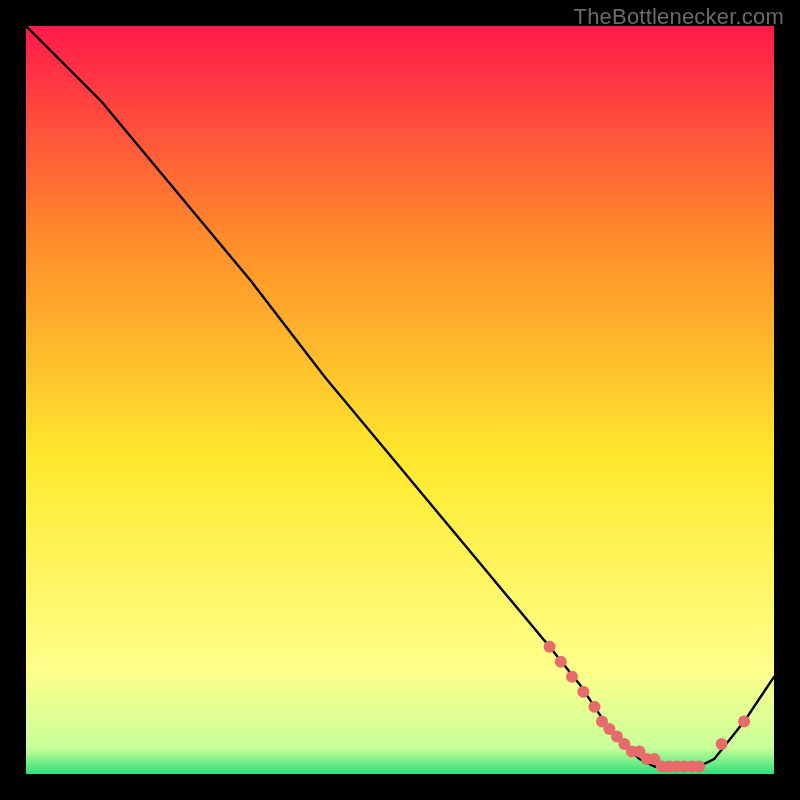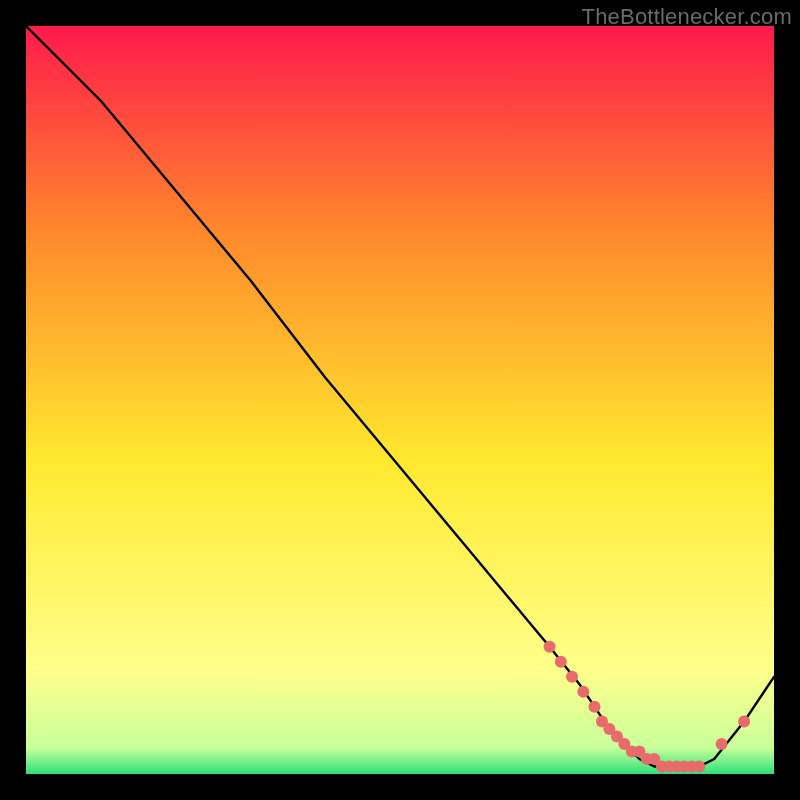--- a/index.html
+++ b/index.html
@@ -13,21 +13,21 @@
   }
   .frame {
     position: relative;
     width: 800px;
     height: 800px;
     background: #000;
   }
   .watermark {
     position: absolute;
     top: 4px;
-    right: 8px;
+    right: 16px;
     color: #6a6a6a;
     font-size: 22px;
     font-weight: 400;
     letter-spacing: 0.2px;
     z-index: 5;
     text-align: right;
   }
   
   .plot {
     position: absolute;

